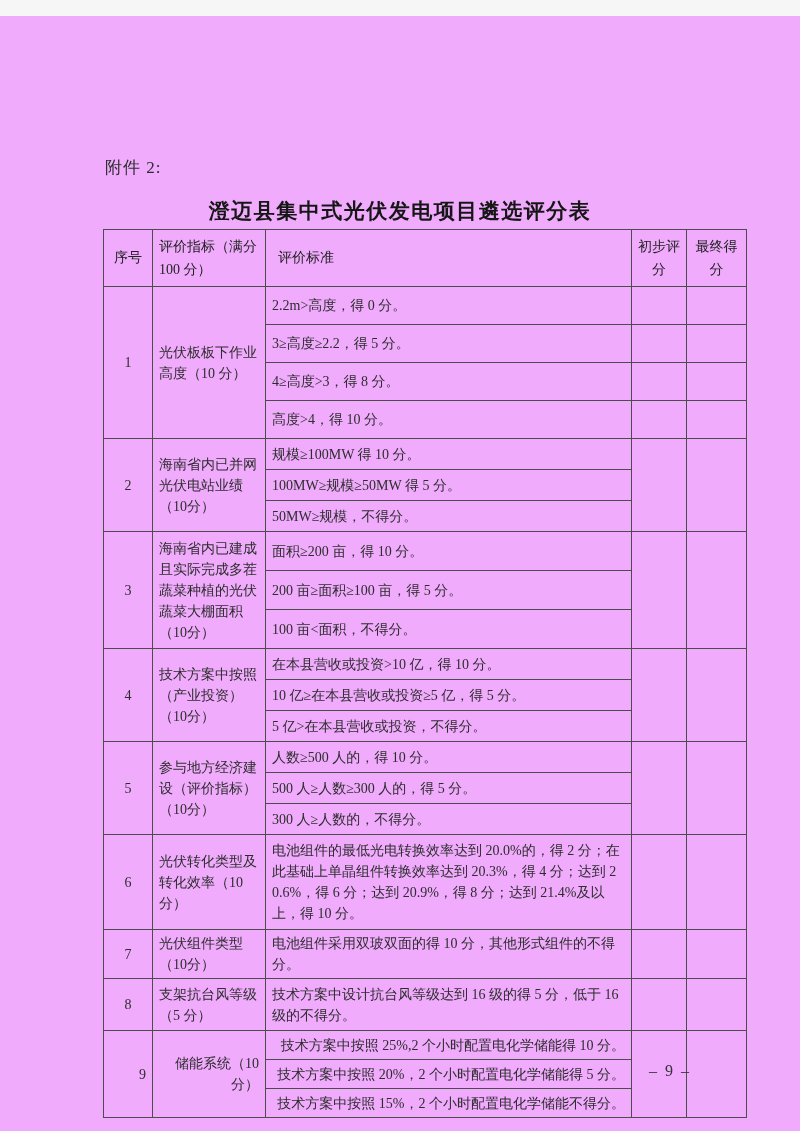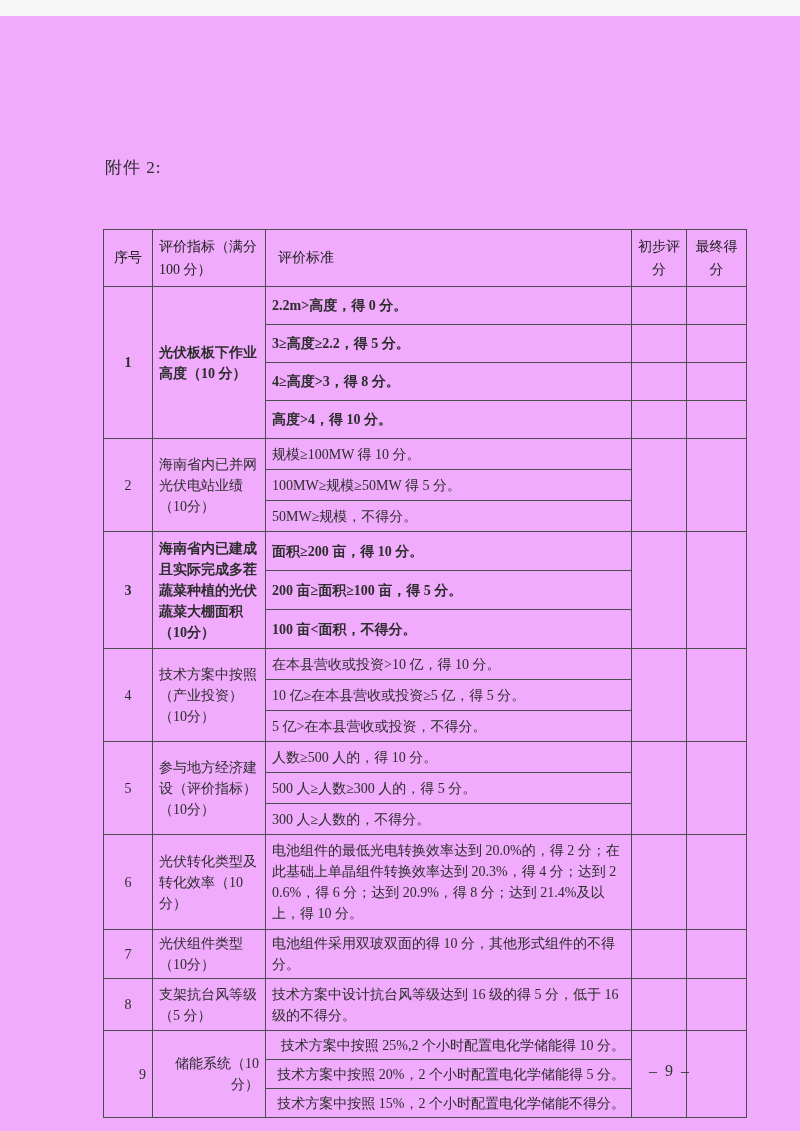--- a/index.html
+++ b/index.html
@@ -33,42 +33,43 @@
     font-size:14px;line-height:1.5;
     padding:2px 6px;
     word-break:break-all;
   }
   .c-no{text-align:center;padding:2px 2px;}
   .c-ind{padding:2px 7px;}
   .c-cr{padding:2px 10px;}
   .c-s{text-align:center;padding:2px 2px;}
   tr.h td{height:52px;line-height:1.65;color:#222;}
   tr.h .c-cr{padding-left:12px;}
-  tr.sub1 td{height:33px;font-weight:bold;}
+  tr.sub1 td{height:33px;}
   tr.sub2 td{height:26px;}
-  tr.sub3 td{height:34px;font-weight:bold;}
+  tr.sub3 td{height:34px;}
   tr.sub4 td{height:26px;}
   tr.sub5 td{height:26px;}
   tr.r6 td{height:90px;}
   tr.r7 td{height:44px;}
   tr.r8 td{height:47px;}
   tr.sub9 td{height:24px;text-align:right;}
   .page-num{
     position:absolute;left:625px;top:1046px;width:90px;
     font-size:16px;color:#333;text-align:center;
     letter-spacing:2px;
   }
 </style>
 </head>
 <body>
 
 <div class="page">
 
   <div class="attachment">附件 2:</div>
 
+  <h1 class="doc-title">澄迈县集中式光伏发电项目遴选评分表</h1>
 
   <table class="score">
     <colgroup>
       <col style="width:49px">
         <col style="width:113px">
         <col style="width:366px">
         <col style="width:55px">
         <col style="width:60px">
     </colgroup>
     <tbody>

